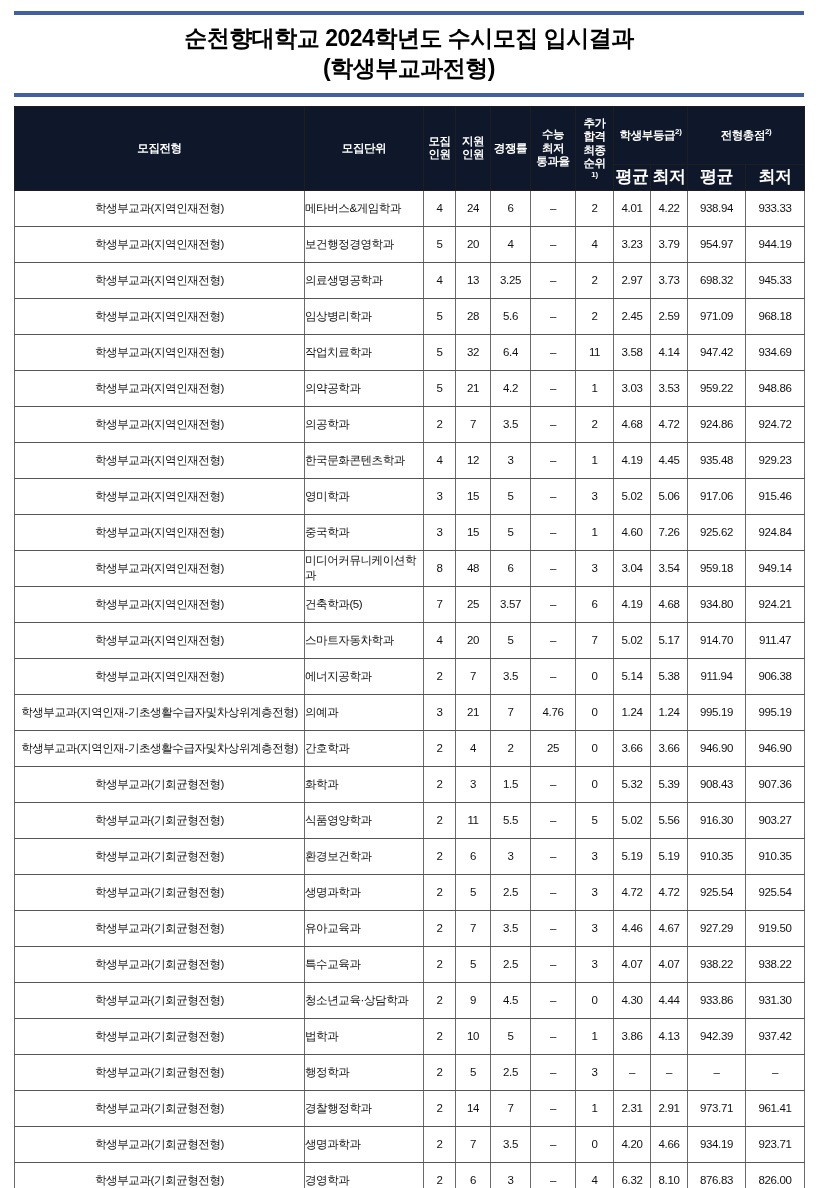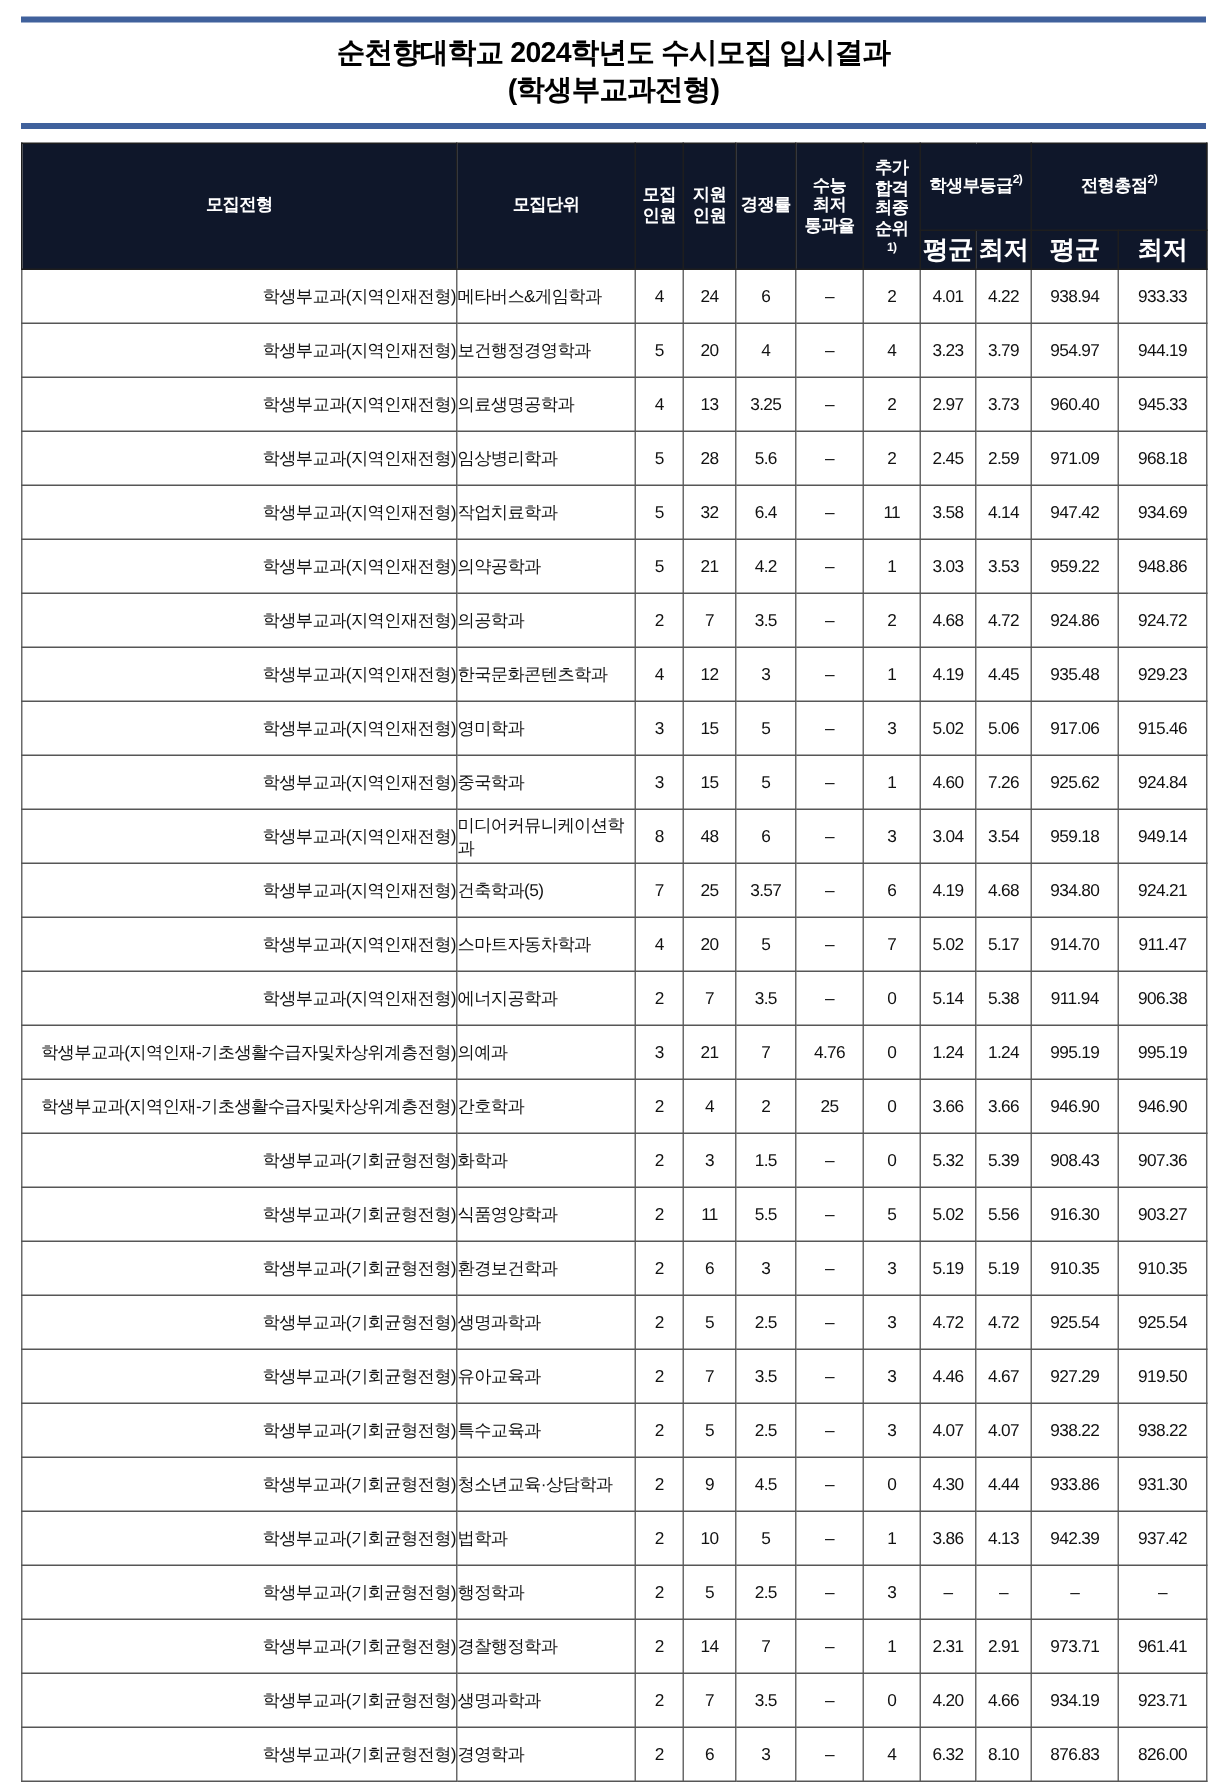--- a/index.html
+++ b/index.html
@@ -30,21 +30,21 @@
   }
   .rule.top { margin-top: 11px; }
   .rule.under-title { margin-top: 7px; }
 
   
   .title-block {
     text-align: center;
     padding: 9px 10px 2px 10px;
   }
   .title-line {
-    font-size: 19px;
+    font-size: 23px;
     font-weight: bold;
     letter-spacing: -0.5px;
     line-height: 1.30;
     color: #000000;
     white-space: nowrap;
   }
 
   
   .table-wrap {
     margin: 9px 14px 0 14px;
@@ -96,21 +96,21 @@
     vertical-align: middle;
     border-color: #565656;
     border-left-color: #6a6a6a;
     border-right-color: #6a6a6a;
     background: #ffffff;
     color: #111111;
     font-size: 11.5px;
     letter-spacing: -0.4px;
   }
   td.c-jeonhyeong {
-    text-align: right;
+    text-align: center;
     padding-left: 9px;
     letter-spacing: -0.7px;
     font-size: 11.5px;
   }
   td.c-danwi {
     text-align: left;
     padding-left: 9px;
     letter-spacing: -0.5px;
   }
   td.c-num {
@@ -226,21 +226,21 @@
           <tr>
             <td class="c-jeonhyeong">학생부교과(지역인재전형)</td>
             <td class="c-danwi">의료생명공학과</td>
             <td class="c-num">4</td>
             <td class="c-num">13</td>
             <td class="c-num">3.25</td>
             <td class="c-num">–</td>
             <td class="c-num">2</td>
             <td class="c-num">2.97</td>
             <td class="c-num">3.73</td>
-            <td class="c-num">960.40</td>
+            <td class="c-num">698.32</td>
             <td class="c-num">945.33</td>
           </tr>
           <tr>
             <td class="c-jeonhyeong">학생부교과(지역인재전형)</td>
             <td class="c-danwi">임상병리학과</td>
             <td class="c-num">5</td>
             <td class="c-num">28</td>
             <td class="c-num">5.6</td>
             <td class="c-num">–</td>
             <td class="c-num">2</td>

